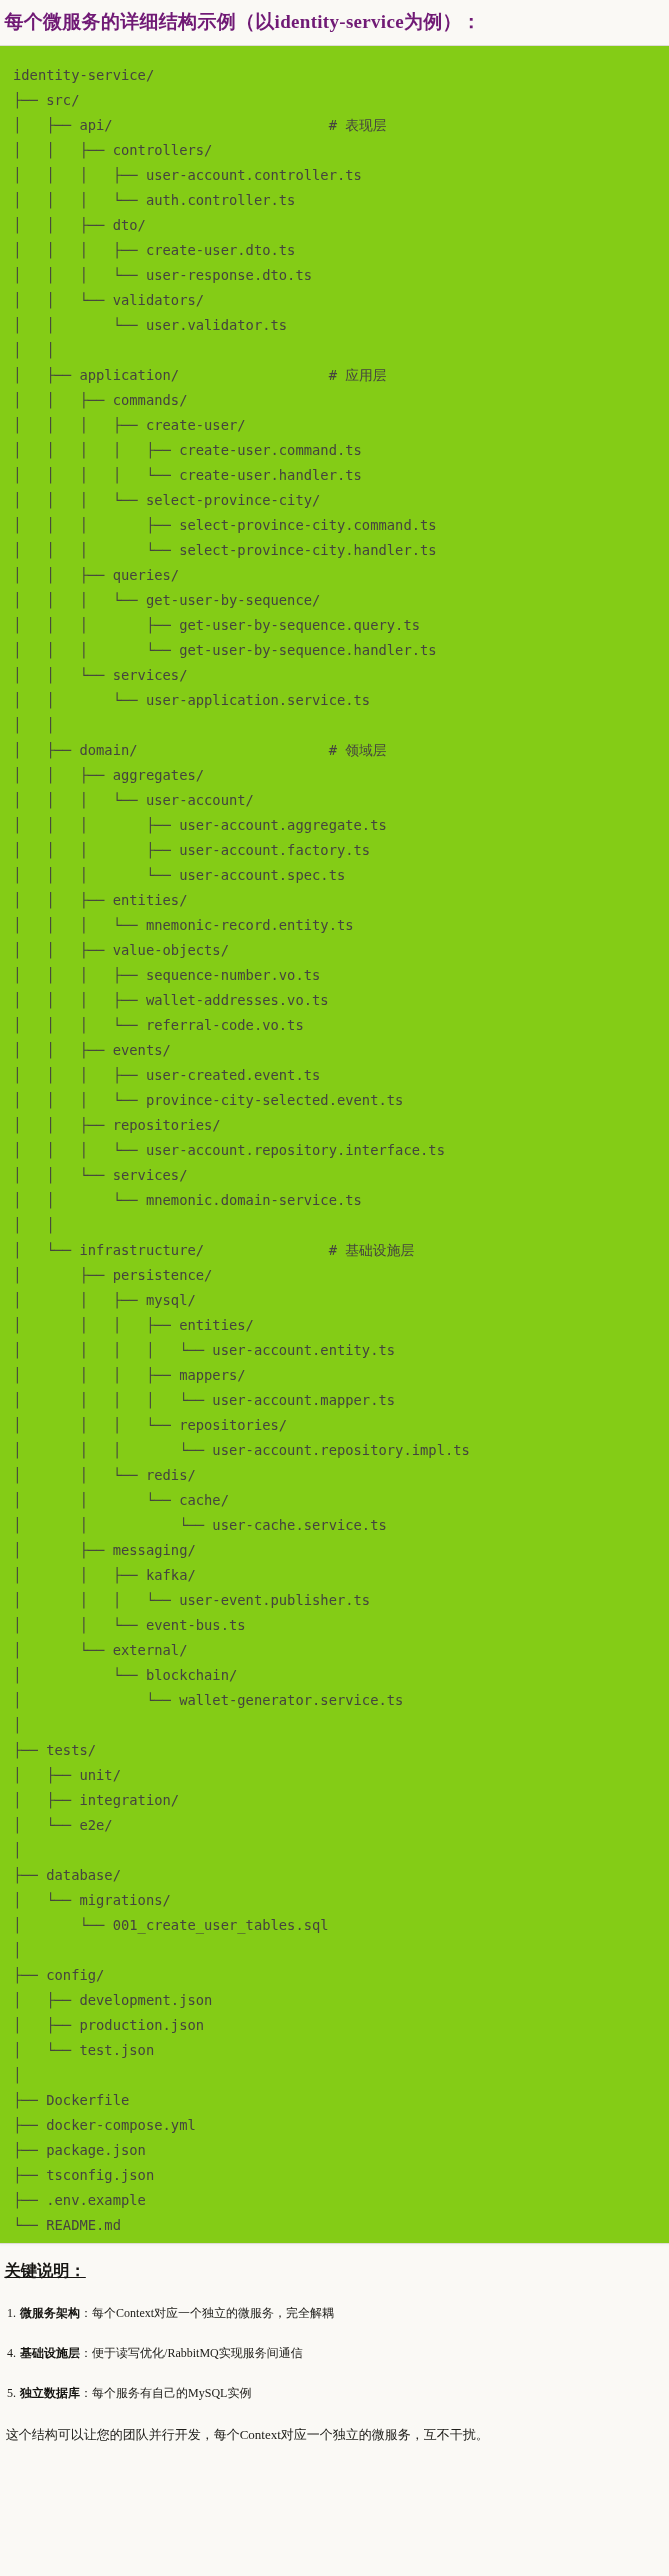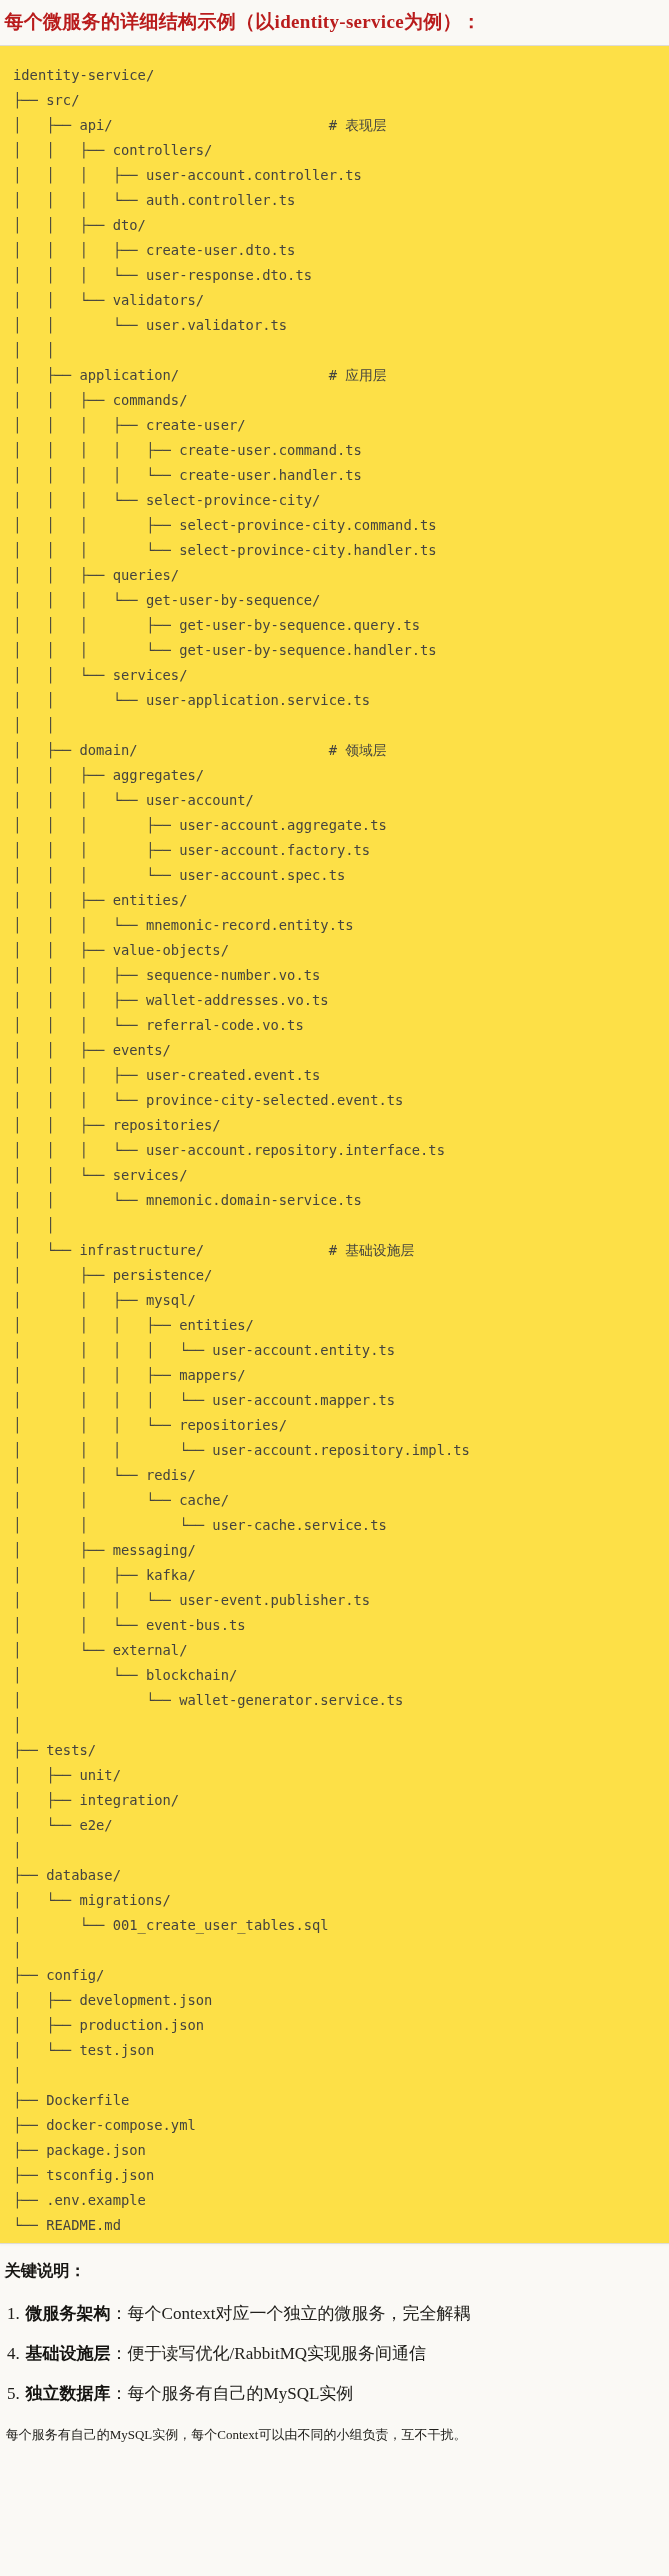--- a/index.html
+++ b/index.html
@@ -12,66 +12,67 @@
     overflow-x: hidden;
   }
   .page { width: 669px; }
 
   .doc-title {
     margin: 10px 0 0 0;
     padding: 0 4.4px;
     font-size: 19px;
     line-height: 24px;
     font-weight: bold;
-    color: #b91c1c;
+    color: #701a75;
     letter-spacing: 0.3px;
   }
 
   .rule-top {
     border: none;
     border-top: 0.6px solid #dedcd6;
     margin: 10.6px 0 0 0;
     box-shadow: 0 1.3px 1.9px rgba(60,58,50,0.05);
   }
   .rule-bottom {
     border: none;
     border-top: 0.6px solid #dedcd6;
     margin: 0;
     box-shadow: 0 1.3px 1.9px rgba(60,58,50,0.05);
   }
 
   .code-block {
-    background: #fde047;
+    background: #84cc16;
     padding: 17px 0 5.6px 13px;
   }
   .code-block pre {
     margin: 0;
     font-family: "DejaVu Sans Mono", "Liberation Mono", monospace;
     font-size: 13.8px;
     line-height: 25px;
     color: #45443f;
     white-space: pre;
   }
 
   .notes { padding: 0 4.4px; }
   .notes-heading {
     margin: 16.3px 0 0 0;
     font-size: 16.3px;
     line-height: 21px;
     font-weight: bold;
     color: #171613;
+    text-decoration: underline;
   }
   .notes-list {
     margin: 0;
     padding: 0 0 0 2.5px;
     list-style: none;
   }
   .notes-list li {
     margin-top: 20.6px;
-    font-size: 17px;
+    font-size: 12px;
     line-height: 19px;
     font-family: Liberation Serif, serif;
   }
   .notes-list li:first-child { margin-top: 23px; }
   .note-num { margin-right: 0.35em; }
   .note-label { font-weight: bold; color: #141310; }
   .closing {
     margin: 22.5px 0 0 0;
     padding: 0 1.3px;
     font-size: 13px;
@@ -181,17 +182,17 @@
 
   <section class="notes">
     <h2 class="notes-heading">关键说明：</h2>
 
     <ol class="notes-list">
       <li><span class="note-num">1.</span><strong class="note-label">微服务架构</strong><span>：</span><span>每个Context对应一个独立的微服务，完全解耦</span></li>
       <li><span class="note-num">4.</span><strong class="note-label">基础设施层</strong><span>：</span><span>便于读写优化/RabbitMQ实现服务间通信</span></li>
       <li><span class="note-num">5.</span><strong class="note-label">独立数据库</strong><span>：</span><span>每个服务有自己的MySQL实例</span></li>
     </ol>
 
-    <p class="closing">每个服务有自己的MySQL实例，每个Context可以由不同的小组负责，互不干扰。</p>
+    <p class="closing">这个结构可以让您的团队并行开发，每个Context对应一个独立的微服务，互不干扰。</p>
   </section>
 
 </div>
 
 
 </body></html>

